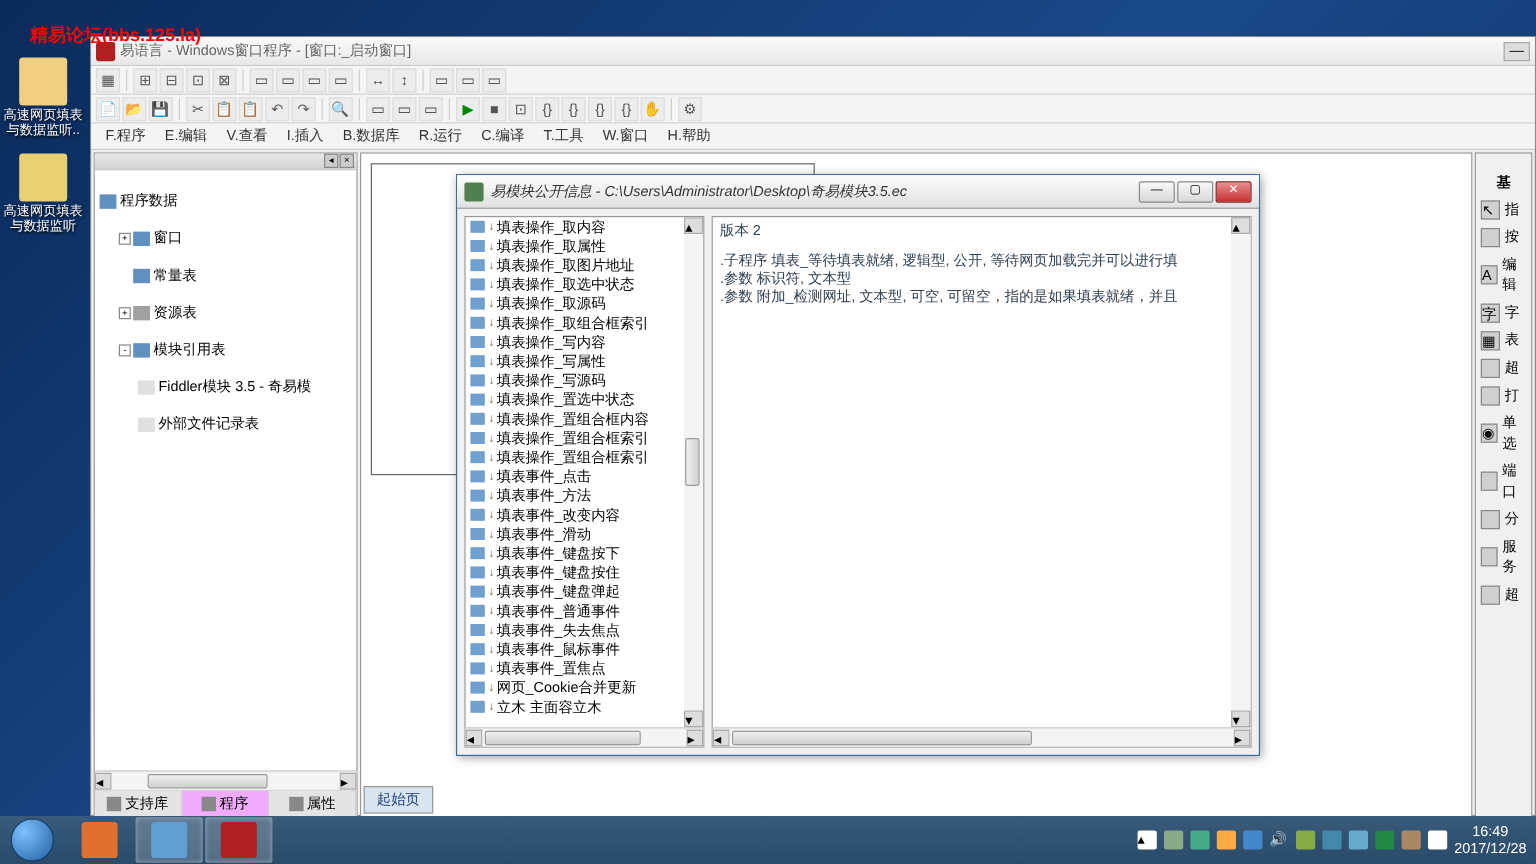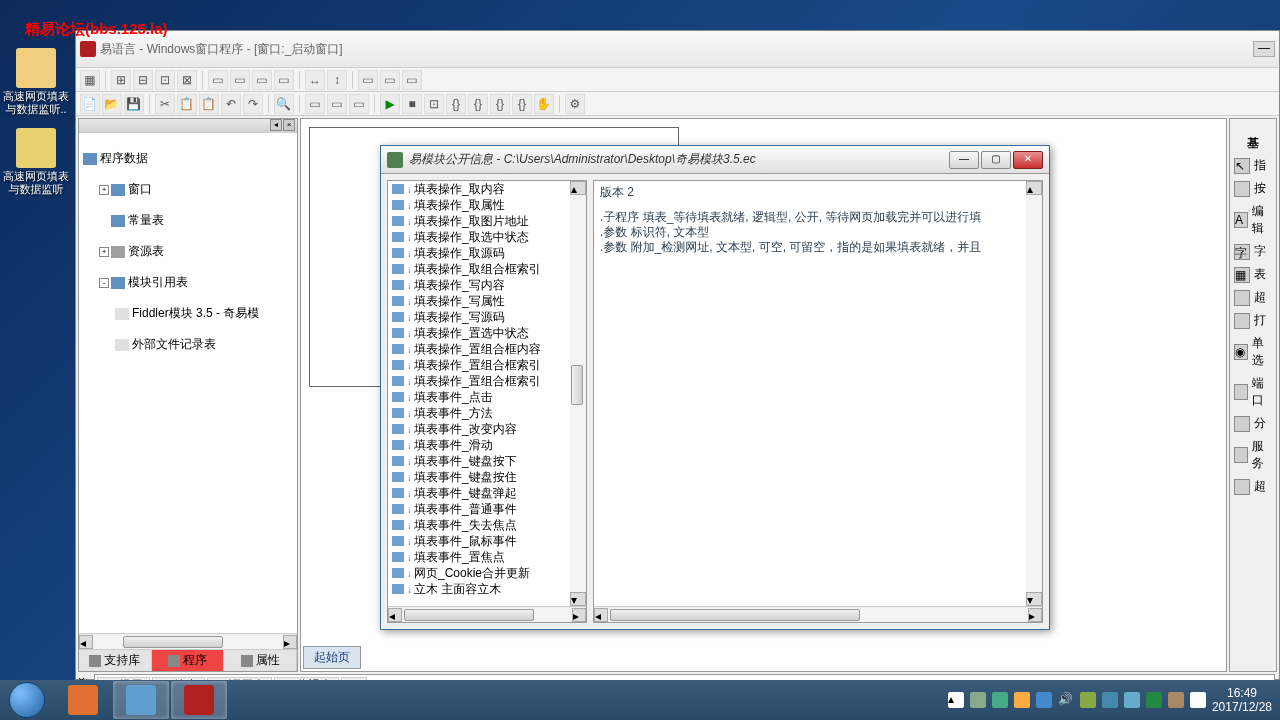--- a/index.html
+++ b/index.html
@@ -7,21 +7,21 @@
 
 
 .desktop-icon { position: absolute; width: 68px; text-align: center; color: #fff; text-shadow: 1px 1px 2px #000; }
 .desktop-icon .icon-img { width: 40px; height: 40px; margin: 0 auto; background: #f0d080; border-radius: 3px; }
 .desktop-icon .label { font-size: 11px; margin-top: 2px; line-height: 13px; }
 
 .watermark { position: absolute; left: 25px; top: 20px; color: #ff0000; font-size: 15px; font-weight: bold; z-index: 100; }
 
 
 .ide-window { position: absolute; left: 75px; top: 30px; width: 1205px; height: 650px; background: #f0f0f0; border: 1px solid #888; }
-.titlebar { height: 37px; background: linear-gradient(#fafafa, #e8e8e8); display: flex; align-items: center; padding: 0 4px; border-bottom: 1px solid #ccc; }
+.titlebar { height: 24px; background: linear-gradient(#fafafa, #e8e8e8); display: flex; align-items: center; padding: 0 4px; border-bottom: 1px solid #ccc; }
 .titlebar .app-icon { width: 16px; height: 16px; background: #b02020; margin-right: 4px; border-radius: 2px; }
 .titlebar .title { flex: 1; color: #666; }
 .titlebar .min-btn { width: 22px; height: 16px; background: #ddd; border: 1px solid #aaa; text-align: center; line-height: 12px; }
 
 .toolbar { height: 24px; background: #f4f4f4; border-bottom: 1px solid #ccc; display: flex; align-items: center; padding: 0 4px; gap: 2px; }
 .toolbar .tb-btn { width: 20px; height: 20px; background: #ececec; border: 1px solid #ddd; display: inline-flex; align-items: center; justify-content: center; color: #555; }
 .toolbar .sep { width: 1px; height: 18px; background: #ccc; margin: 0 3px; }
 
 .menubar { height: 22px; background: #f4f4f4; border-bottom: 1px solid #ccc; display: flex; align-items: center; padding: 0 4px; }
 .menubar .menu-item { padding: 2px 8px; color: #333; cursor: pointer; }
@@ -33,21 +33,21 @@
 .left-panel .panel-header { height: 14px; background: linear-gradient(#e8e8e8, #d0d0d0); display: flex; justify-content: flex-end; padding: 0 2px; }
 .left-panel .hdr-btn { width: 12px; height: 12px; background: #ccc; border: 1px solid #888; margin-left: 1px; font-size: 8px; text-align: center; line-height: 10px; }
 .tree { flex: 1; overflow: auto; padding: 4px; }
 .tree-node { display: flex; align-items: center; padding: 1px 0; white-space: nowrap; margin-top: 12px; }
 .tree-node .expander { width: 10px; height: 10px; border: 1px solid #888; font-size: 8px; line-height: 8px; text-align: center; margin-right: 2px; }
 .tree-node .node-icon { width: 14px; height: 12px; background: #6090c0; margin-right: 3px; }
 .tree-node.indent1 { padding-left: 16px; }
 .tree-node.indent2 { padding-left: 32px; }
 .left-tabs { height: 22px; display: flex; border-top: 1px solid #ccc; }
 .left-tabs .tab { flex: 1; display: flex; align-items: center; justify-content: center; gap: 3px; background: #e4e4e4; border-right: 1px solid #ccc; }
-.left-tabs .tab.active { background: #ef4444; }
+.left-tabs .tab.active { background: #f0abfc; }
 .left-tabs .tab .ticon { width: 12px; height: 12px; background: #888; }
 .hscroll { height: 16px; background: #efefef; border-top: 1px solid #ccc; display: flex; align-items: center; }
 .hscroll .sbtn { width: 14px; height: 14px; background: #ddd; border: 1px solid #aaa; }
 .hscroll .strack { flex: 1; height: 14px; background: #f4f4f4; position: relative; }
 .hscroll .sthumb { position: absolute; height: 12px; top: 1px; background: linear-gradient(#f0f0f0,#d0d0d0); border: 1px solid #999; border-radius: 2px; }
 
 
 .center { flex: 1; background: #fff; margin: 2px 0; border: 1px solid #999; position: relative; }
 .designer-bg { position: absolute; left: 8px; top: 8px; width: 370px; height: 260px; background-image: radial-gradient(#888 0.5px, transparent 0.5px); background-size: 6px 6px; border: 1px solid #666; }
 .center-tabs { position: absolute; left: 2px; bottom: 2px; display: flex; }
@@ -161,20 +161,32 @@
     <div class="tb-btn">⊡</div>
     <div class="tb-btn">{}</div>
     <div class="tb-btn">{}</div>
     <div class="tb-btn">{}</div>
     <div class="tb-btn">{}</div>
     <div class="tb-btn">✋</div>
     <div class="sep"></div>
     <div class="tb-btn">⚙</div>
   </div>
 
+  <div class="menubar">
+    <div class="menu-item">F.程序</div>
+    <div class="menu-item">E.编辑</div>
+    <div class="menu-item">V.查看</div>
+    <div class="menu-item">I.插入</div>
+    <div class="menu-item">B.数据库</div>
+    <div class="menu-item">R.运行</div>
+    <div class="menu-item">C.编译</div>
+    <div class="menu-item">T.工具</div>
+    <div class="menu-item">W.窗口</div>
+    <div class="menu-item">H.帮助</div>
+  </div>
 
   <div class="ide-body">
 
     <div class="left-panel">
       <div class="panel-header">
         <div class="hdr-btn">◂</div>
         <div class="hdr-btn">×</div>
       </div>
       <div class="tree">
         <div class="tree-node">

